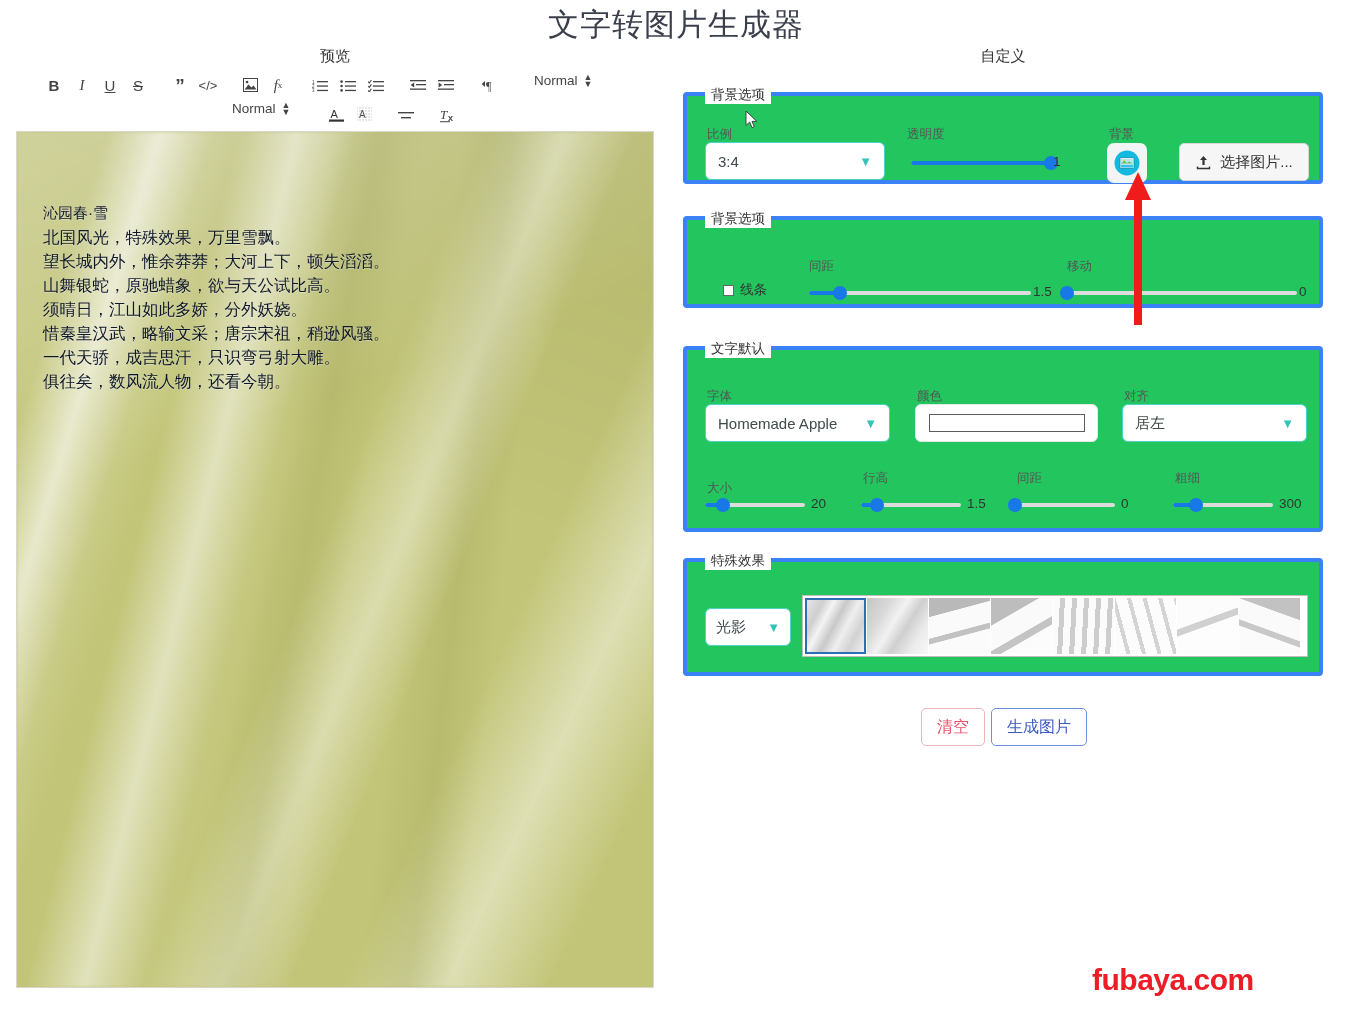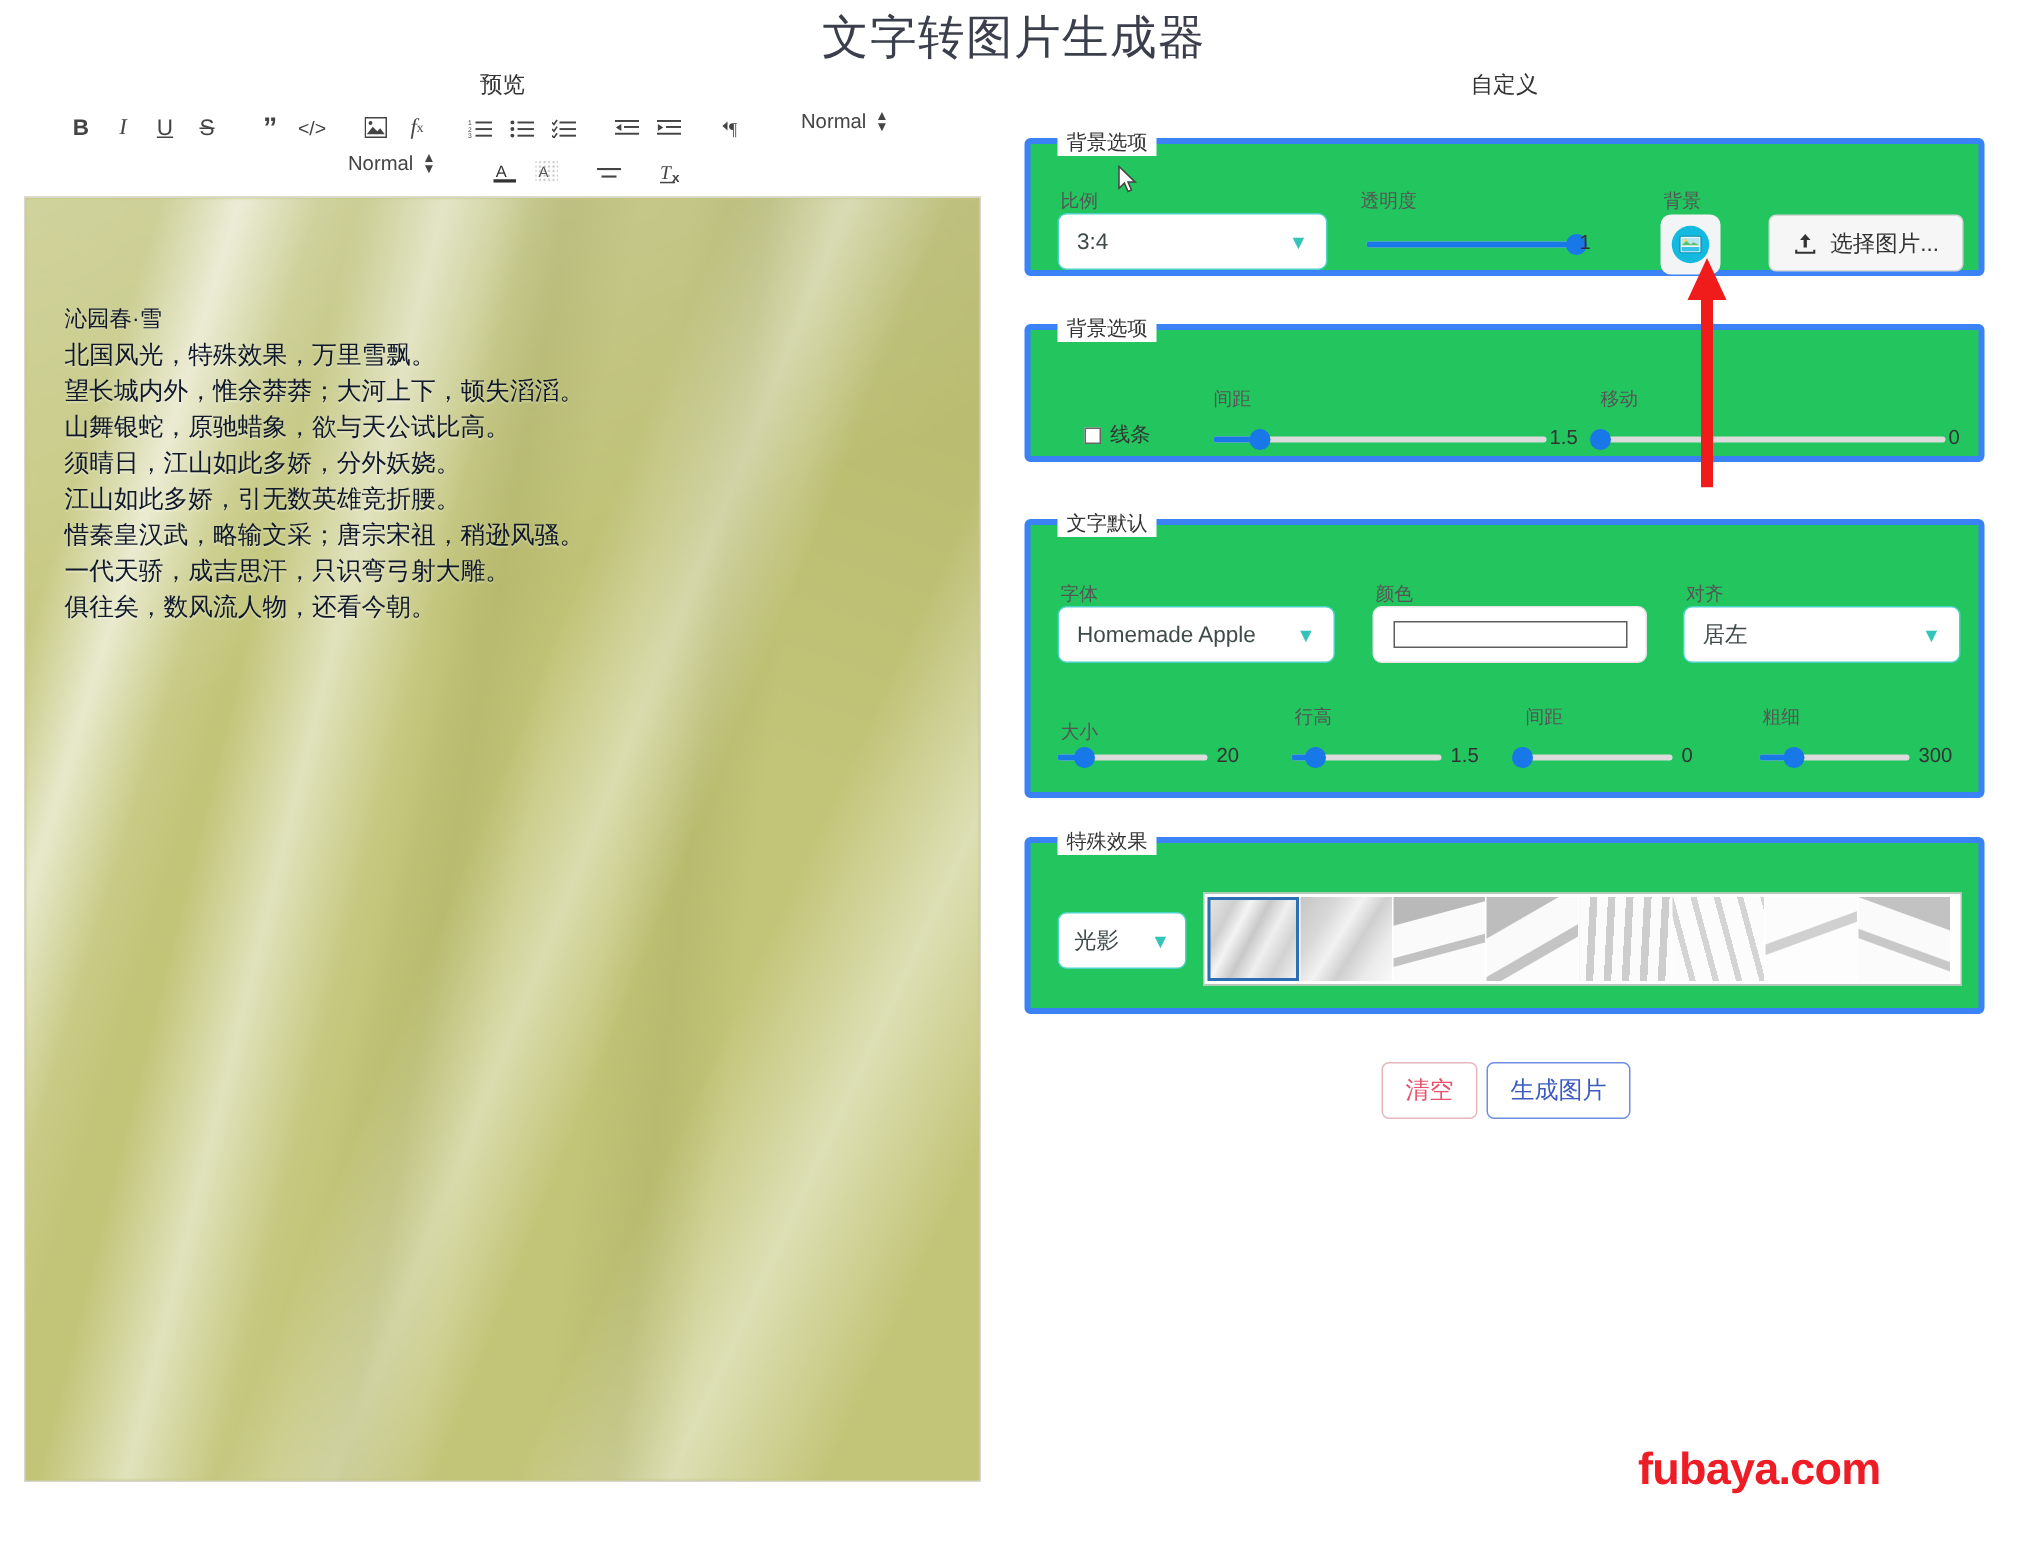--- a/index.html
+++ b/index.html
@@ -321,21 +321,20 @@
   </div>
 
   <div id="preview-canvas">
     <div id="preview-bg"></div>
     <div id="preview-text">
       <div class="ln title">沁园春·雪</div>
       <div class="ln">北国风光，特殊效果，万里雪飘。</div>
       <div class="ln">望长城内外，惟余莽莽；大河上下，顿失滔滔。</div>
       <div class="ln">山舞银蛇，原驰蜡象，欲与天公试比高。</div>
       <div class="ln">须晴日，江山如此多娇，分外妖娆。</div>
-      <div class="ln">江山如此多娇，引无数英雄竞折腰。</div>
       <div class="ln">惜秦皇汉武，略输文采；唐宗宋祖，稍逊风骚。</div>
       <div class="ln">一代天骄，成吉思汗，只识弯弓射大雕。</div>
       <div class="ln">俱往矣，数风流人物，还看今朝。</div>
     </div>
   </div>
 
   <div class="fieldset" id="fs-bg">
     <div class="legend">背景选项</div>
 
     <div class="fld-label" style="left:20px; top:30px;">比例</div>

